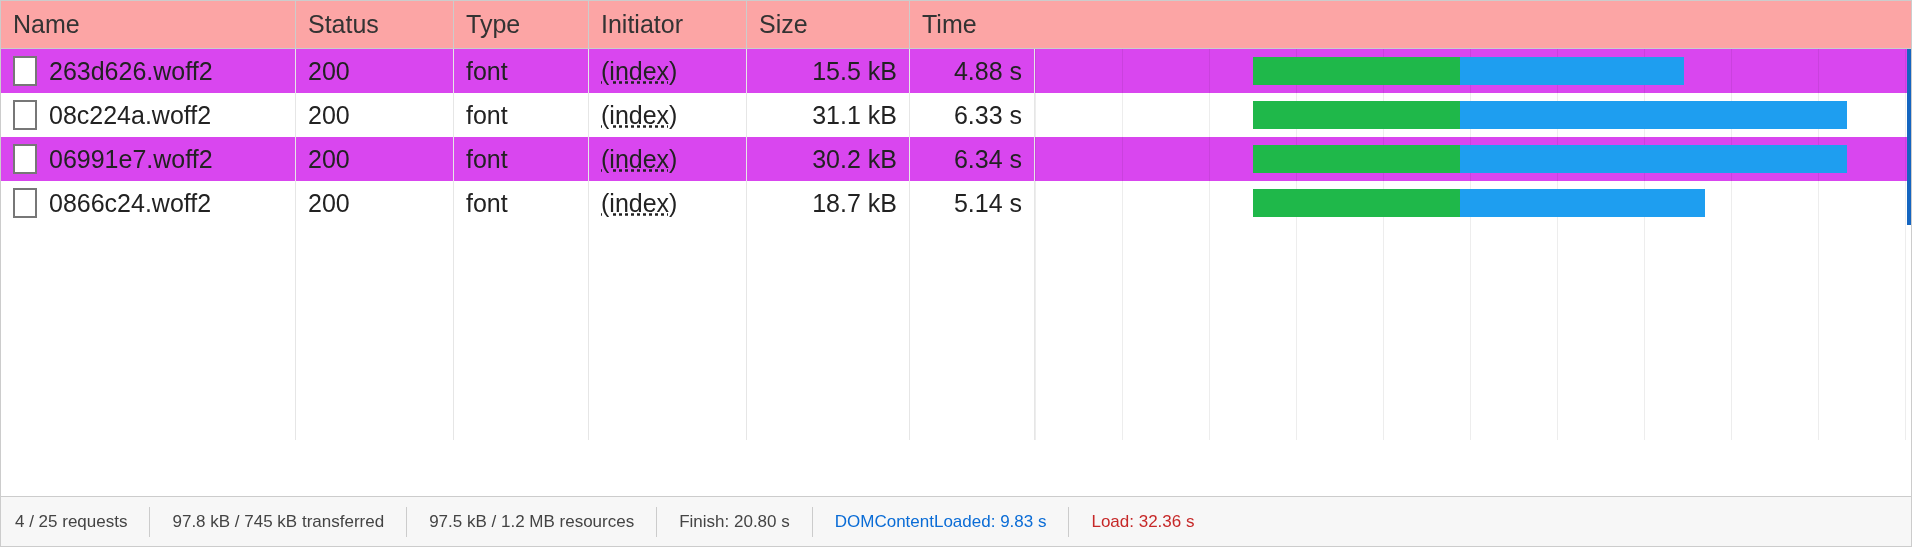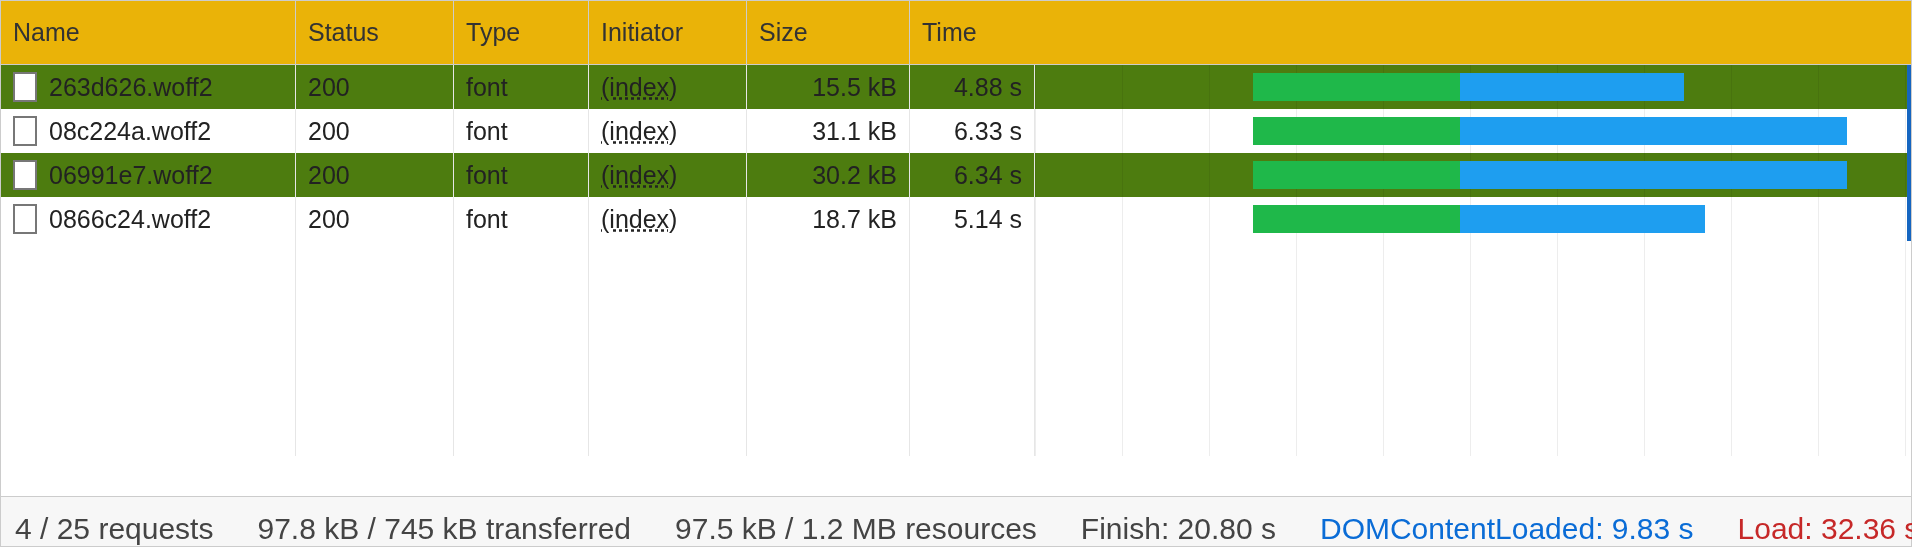--- a/index.html
+++ b/index.html
@@ -3,29 +3,29 @@
 <meta charset="utf-8">
 <style>
   * { box-sizing: border-box; margin: 0; padding: 0; }
   html, body { width: 1912px; height: 547px; font-family: "Segoe UI", Arial, sans-serif; font-size: 25px; color: #222; background: #fff; overflow: hidden; }
   .panel { display: flex; flex-direction: column; height: 100%; border: 1px solid #ccc; }
   .header, .row {
     display: grid;
     grid-template-columns: 295px 158px 135px 158px 163px 125px 1fr;
     align-items: stretch;
   }
-  .header { background: #eab308; border-bottom: 1px solid #ccc; height: 64px; }
+  .header { background: #fca5a5; border-bottom: 1px solid #ccc; height: 48px; }
   .header .cell { display: flex; align-items: center; padding: 0 12px; border-right: 1px solid #ccc; color: #333; position: relative; }
   .header .cell:last-child { border-right: none; }
   .sort-icon { position: absolute; right: 14px; top: 50%; transform: translateY(-50%); color: #555; font-size: 18px; }
   .body { flex: 1 1 auto; overflow: hidden; position: relative; }
   .row { height: 44px; }
   .row .cell { display: flex; align-items: center; padding: 0 12px; border-right: 1px solid #e6e6e6; white-space: nowrap; }
   .row .cell:last-child { border-right: none; }
-  .row.alt { background: #4d7c0f; }
+  .row.alt { background: #d946ef; }
   .right { justify-content: flex-end; }
   .name-cell { gap: 12px; }
   .file-icon {
     width: 24px; height: 30px; border: 2px solid #777; background: #fff;
     position: relative; flex: 0 0 auto;
   }
   .initiator-link { text-decoration: underline dotted; color: #222; cursor: pointer; }
   .waterfall-track {
     position: relative; width: 100%; height: 100%;
     
@@ -40,22 +40,22 @@
   
   .grid-fill {
     display: grid;
     grid-template-columns: 295px 158px 135px 158px 163px 125px 1fr;
     height: 215px;
   }
   .grid-fill > div { border-right: 1px solid #e6e6e6; }
   .grid-fill > div:last-child { border-right: none; }
   .footer {
     height: 50px; border-top: 1px solid #ccc; background: #f7f7f7;
-    display: flex; align-items: flex-end; padding: 0 14px; gap: 0;
-    font-size: 30px; color: #444; white-space: nowrap;
+    display: flex; align-items: center; padding: 0 14px; gap: 0;
+    font-size: 17px; color: #444; white-space: nowrap;
   }
   .footer .sep { width: 1px; height: 30px; background: #ccc; margin: 0 22px; }
   .footer .dcl { color: #0a6cd6; }
   .footer .load { color: #c62828; }
 </style>
 </head>
 <body>
 
 <div class="panel">
 

